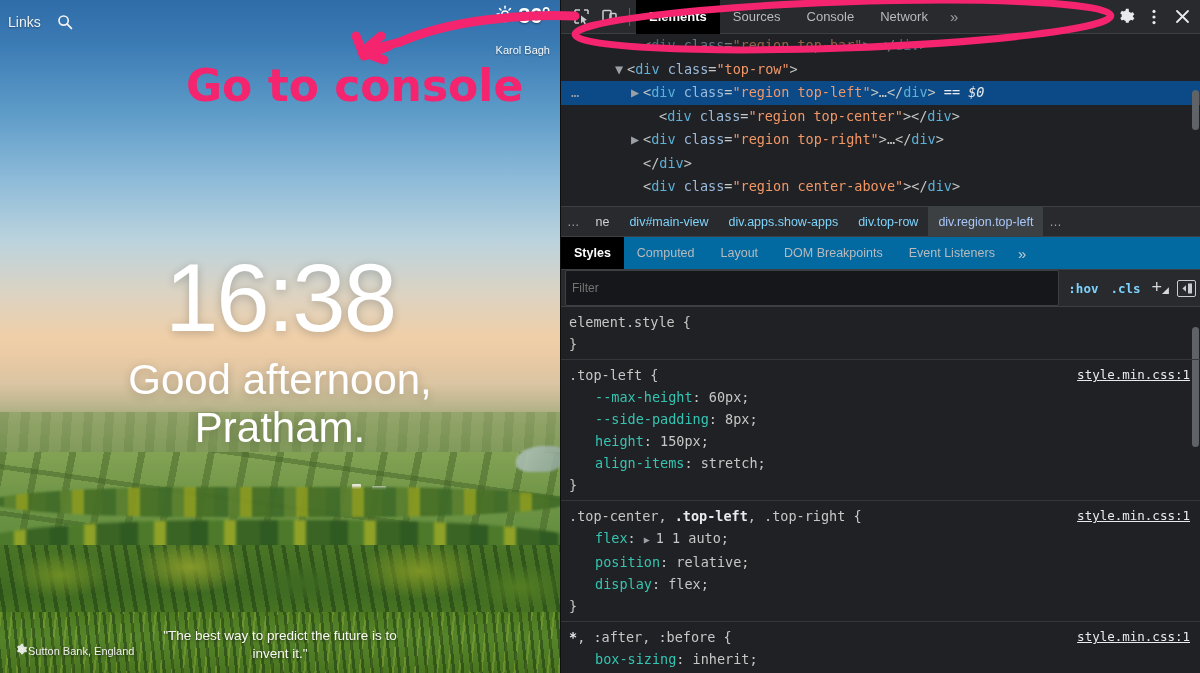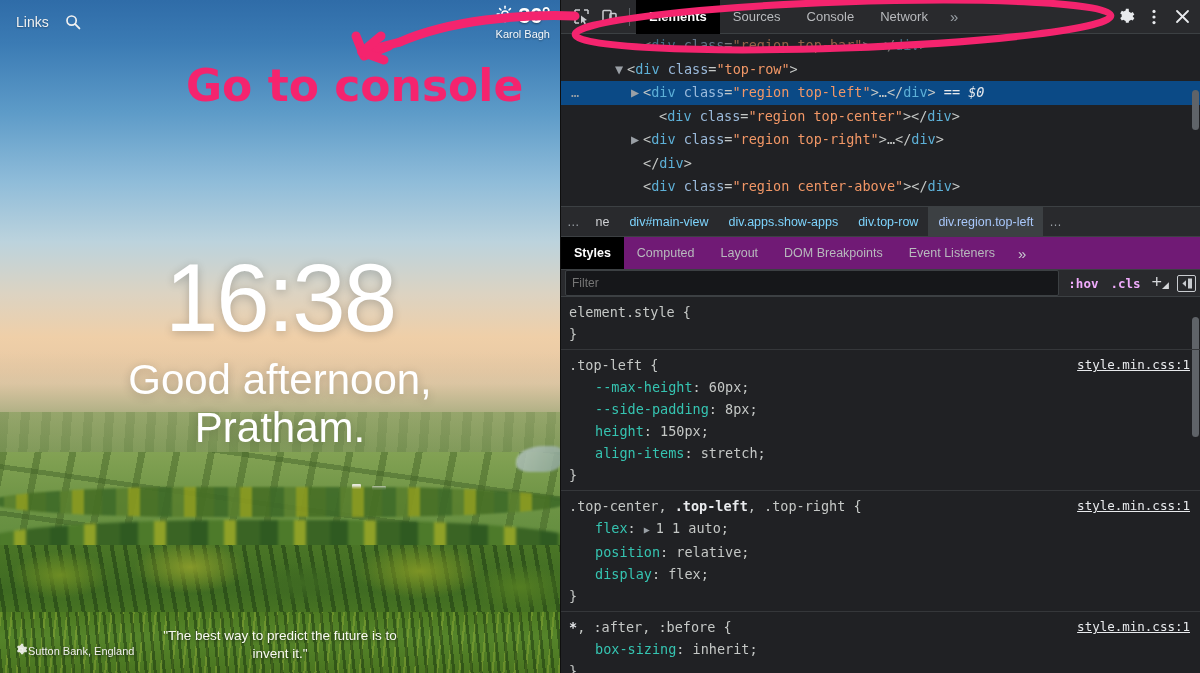--- a/index.html
+++ b/index.html
@@ -82,32 +82,32 @@
     position:absolute; left:352px; top:484px; width:9px; height:5px;
     background:#efeee6; border-radius:1px; opacity:.95;
   }
   .house2 {
     position:absolute; left:372px; top:486px; width:14px; height:4px;
     background:#dfe0d6; border-radius:1px; opacity:.9;
   }
 
   .nt-topbar {
     position:absolute; left:0; top:0; width:560px; height:44px;
-    display:flex; align-items:center; padding: 0 16px;
+    display:flex; align-items:center; padding: 0 8px;
     color:#fff;
   }
   .links-label { font-size:14px; color:#f1f1f1; text-shadow:0 1px 2px rgba(0,0,0,.35); }
   .nt-search-icon { margin-left:16px; display:flex; align-items:center; }
   .nt-weather {
     position:absolute; right:10px; top:4px; text-align:center; color:#fff;
     text-shadow:0 1px 2px rgba(0,0,0,.4);
   }
   .nt-weather .wrow { display:flex; align-items:center; gap:4px; justify-content:flex-end; }
   .nt-temp { font-size:22px; font-weight:600; line-height:24px; letter-spacing:-.5px;}
-  .nt-loc { font-size:11px; margin-top:0px; text-align:center; opacity:.95;}
+  .nt-loc { font-size:11px; margin-top:16px; text-align:center; opacity:.95;}
 
   .nt-center {
     position:absolute; left:0; top:248px; width:560px;
     text-align:center; color:#fff;
     text-shadow: 0 2px 10px rgba(0,0,0,.22);
   }
   .nt-clock { font-size:96px; font-weight:400; line-height:100px; letter-spacing:-2px; }
   .nt-greeting { font-size:42px; font-weight:400; line-height:48px; margin-top:8px; }
 
   .nt-credit {
@@ -175,37 +175,37 @@
     flex:0 0 31px; background:#292a2d; display:flex; align-items:center;
     border-top:1px solid #3c4043; border-bottom:1px solid #3c4043;
     font-size:12.5px; overflow:hidden;
   }
   .crumb { padding:0 10px; color:#7dd3fc; height:31px; display:flex; align-items:center; white-space:nowrap; cursor:pointer; }
   .crumb.faded { color:#cfd1d4; }
   .crumb.active { background:#3c4043; color:#a8c7fa; }
   .crumb.dots { color:#9aa0a6; padding:0 6px; }
 
   .dt-subtabs {
-    flex:0 0 32px; background:#701a75; display:flex; align-items:center;
+    flex:0 0 32px; background:#0369a1; display:flex; align-items:center;
     border-bottom:1px solid #3c4043;
   }
   .subtab { height:32px; display:flex; align-items:center; padding:0 13px; color:#b8babd; font-size:12.5px; cursor:pointer; white-space:nowrap;}
   .subtab.active { background:#000; color:#fff; font-weight:600; }
   .subtab.chev { color:#c9ccd0; font-size:15px; padding:0 10px;}
 
   .dt-filterbar {
     flex:0 0 27px; background:#292a2d; display:flex; align-items:center;
     padding:0 4px; gap:6px; border-bottom:1px solid #3c4043;
   }
   .filter-input {
-    flex:1; height:26px; background:#16171a; border:1px solid #3c4043; border-radius:2px;
+    flex:1; height:36px; background:#16171a; border:1px solid #3c4043; border-radius:2px;
     color:#9aa0a6; font-size:12px; padding:0 6px; line-height:19px;
     font-family:"Liberation Sans", sans-serif;
   }
-  .fbtn { color:#f0abfc; font-family:"DejaVu Sans Mono", monospace; font-size:12.5px; font-weight:700; cursor:pointer; padding:0 3px;}
+  .fbtn { color:#7dd3fc; font-family:"DejaVu Sans Mono", monospace; font-size:12.5px; font-weight:700; cursor:pointer; padding:0 3px;}
   .plusbtn { color:#d6d8db; font-size:18px; line-height:14px; cursor:pointer; padding:0 2px;}
   .sidebtn { width:19px; height:17px; border:1.6px solid #c9ccd0; border-radius:2px; display:flex; align-items:center; justify-content:center; cursor:pointer;}
 
   .dt-styles {
     flex:1; background:#202124; overflow:hidden; position:relative;
     font-family:"DejaVu Sans Mono", monospace; font-size:13.5px; line-height:22px;
     color:#c5c8c6;
   }
   .rule { padding:4px 0 4px 8px; border-bottom:1px solid #35373a; position:relative; }
   .rule-head { display:flex; }

